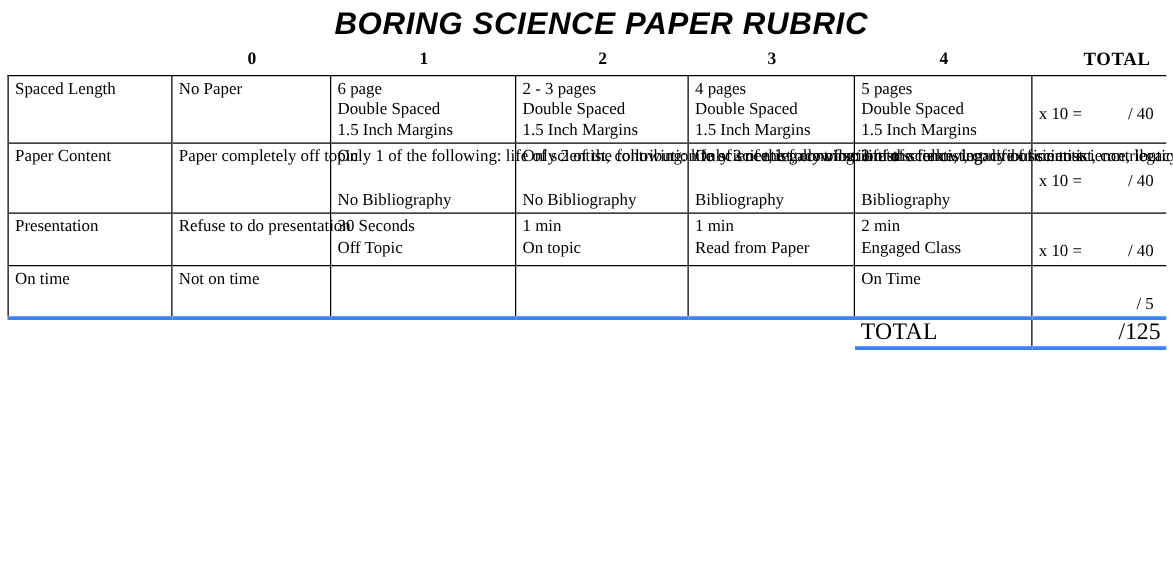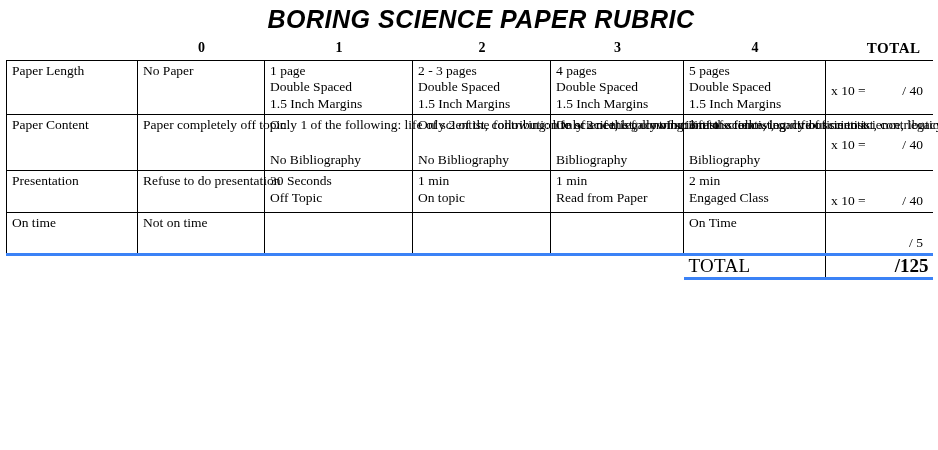--- a/index.html
+++ b/index.html
@@ -94,21 +94,21 @@
   .total-row-big td {
     font-size: 19px;
     padding-top: 8px;
     padding-bottom: 8px;
   }
   .total-row-big .grand-label {
     font-family: "Liberation Serif", serif;
     letter-spacing: 0.3px;
   }
   .total-row-big .grand-value {
-    font-weight: bold;
+    font-weight: normal;
     text-align: right;
     font-size: 19px;
   }
 </style>
 </head>
 <body>
 
 <div id="rubric-title">BORING SCIENCE PAPER RUBRIC</div>
 
 <div class="rubric-wrap">
@@ -128,29 +128,29 @@
     <td class="hdr-blank"></td>
     <td>0</td>
     <td>1</td>
     <td>2</td>
     <td>3</td>
     <td>4</td>
     <td class="hdr-total">TOTAL</td>
   </tr>
 
   <tr>
-    <td class="bt bl br">Paper Length</td>
+    <td class="bt bl br">Spaced Length</td>
     <td class="bt br">
       <div class="cell-lines">
         <div>No Paper</div>
       </div>
     </td>
     <td class="bt br">
       <div class="cell-lines">
-        <div>1 page</div>
+        <div>6 page</div>
         <div>Double Spaced</div>
         <div>1.5 Inch Margins</div>
       </div>
     </td>
     <td class="bt br">
       <div class="cell-lines">
         <div>2 - 3 pages</div>
         <div>Double Spaced</div>
         <div>1.5 Inch Margins</div>
       </div>

